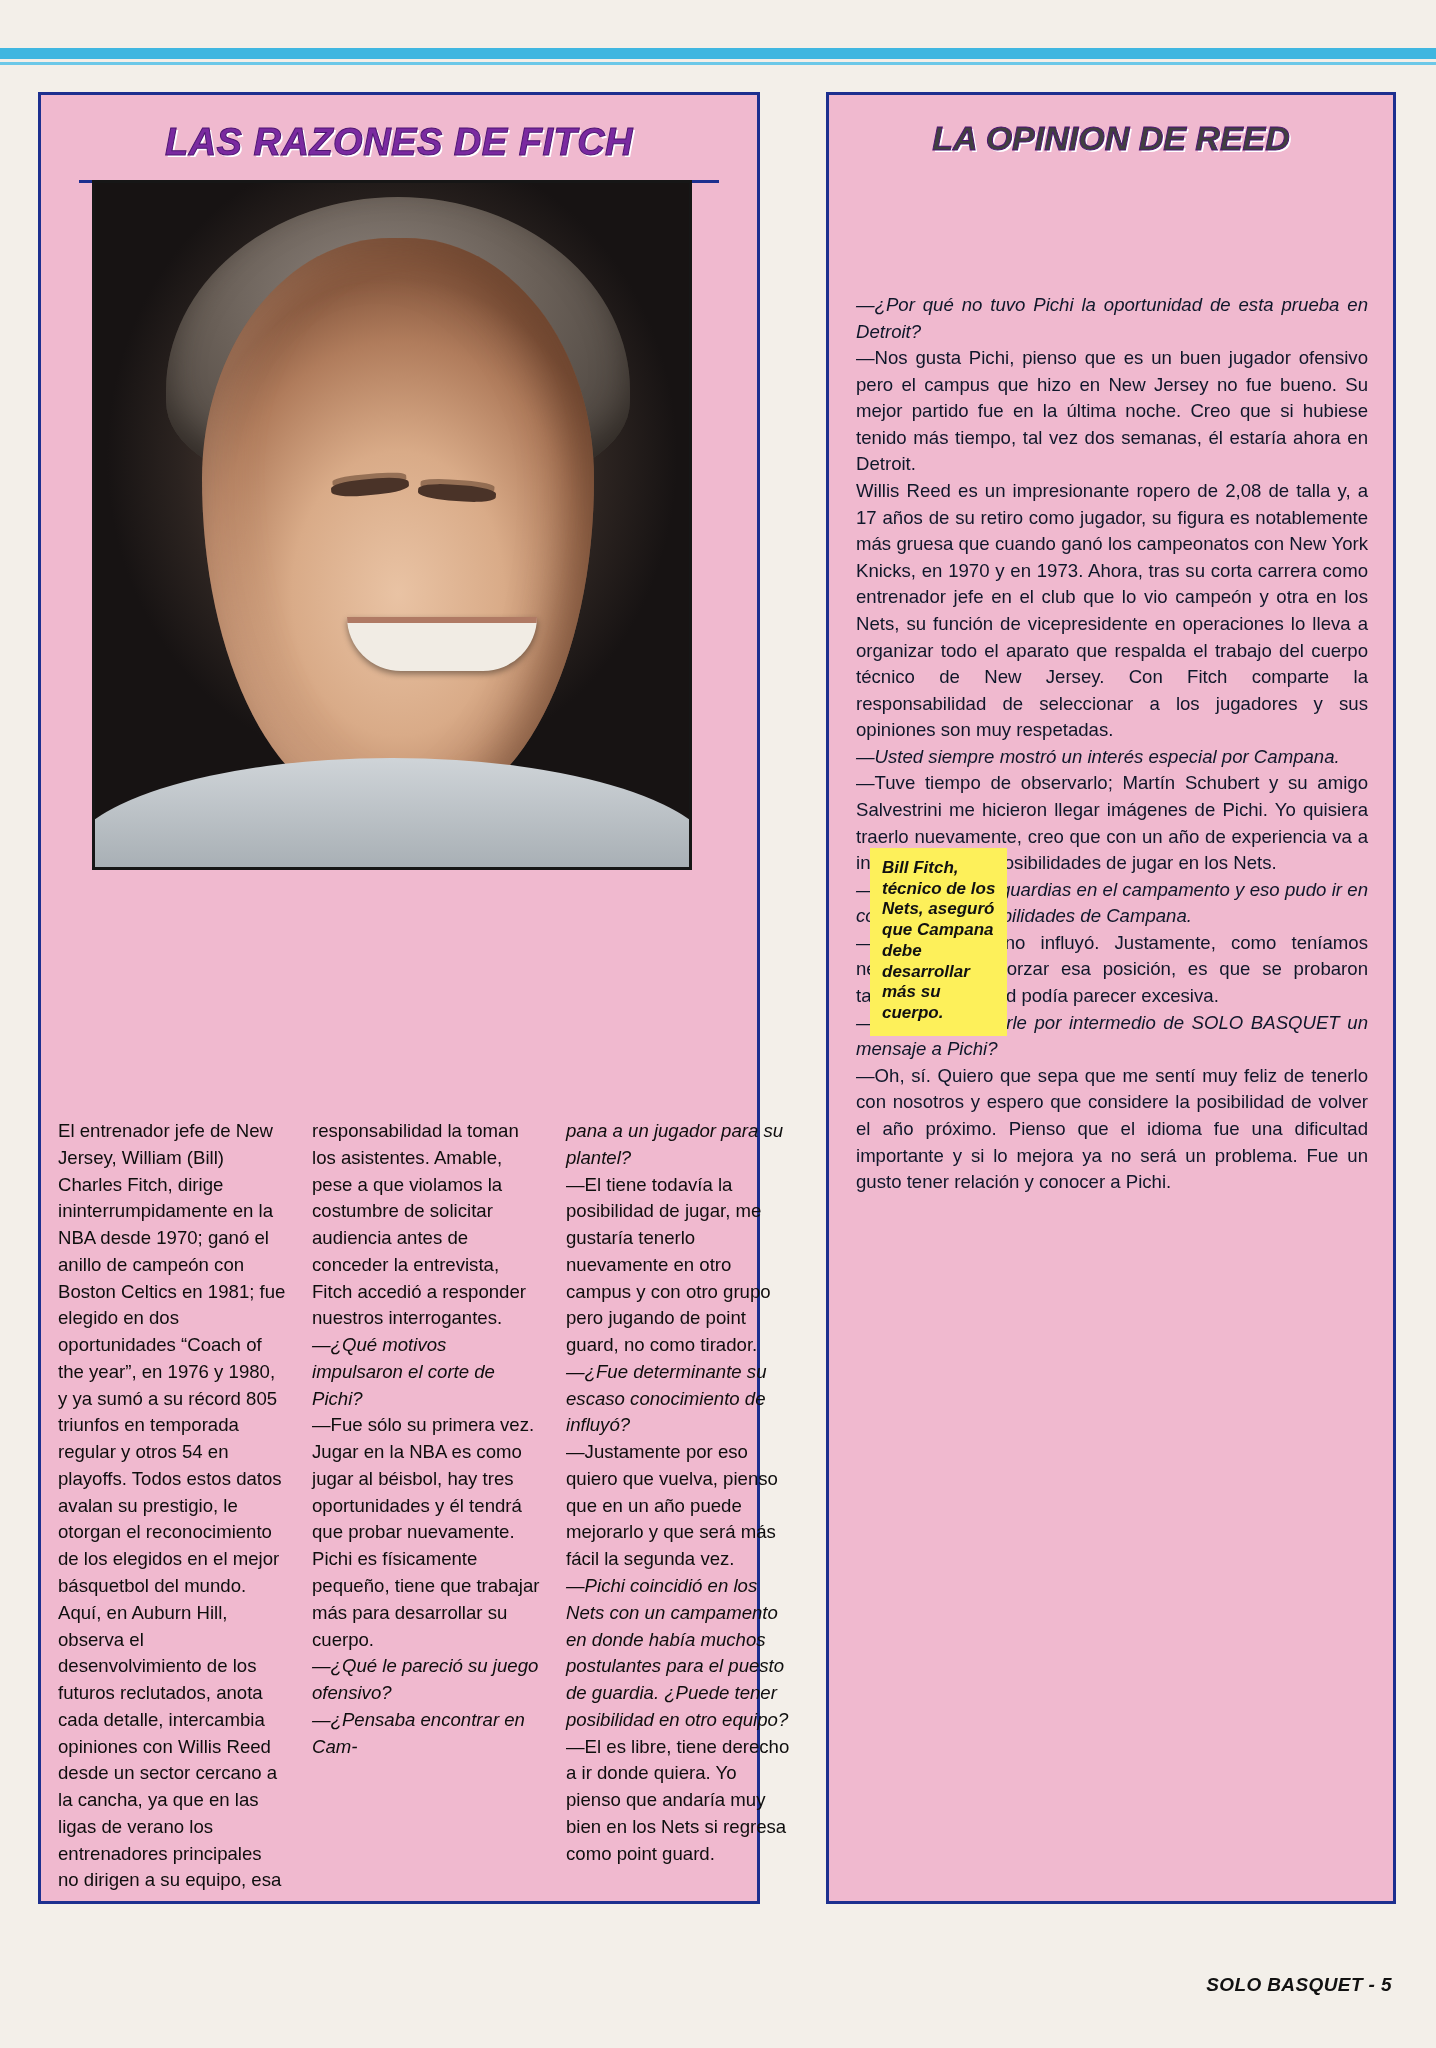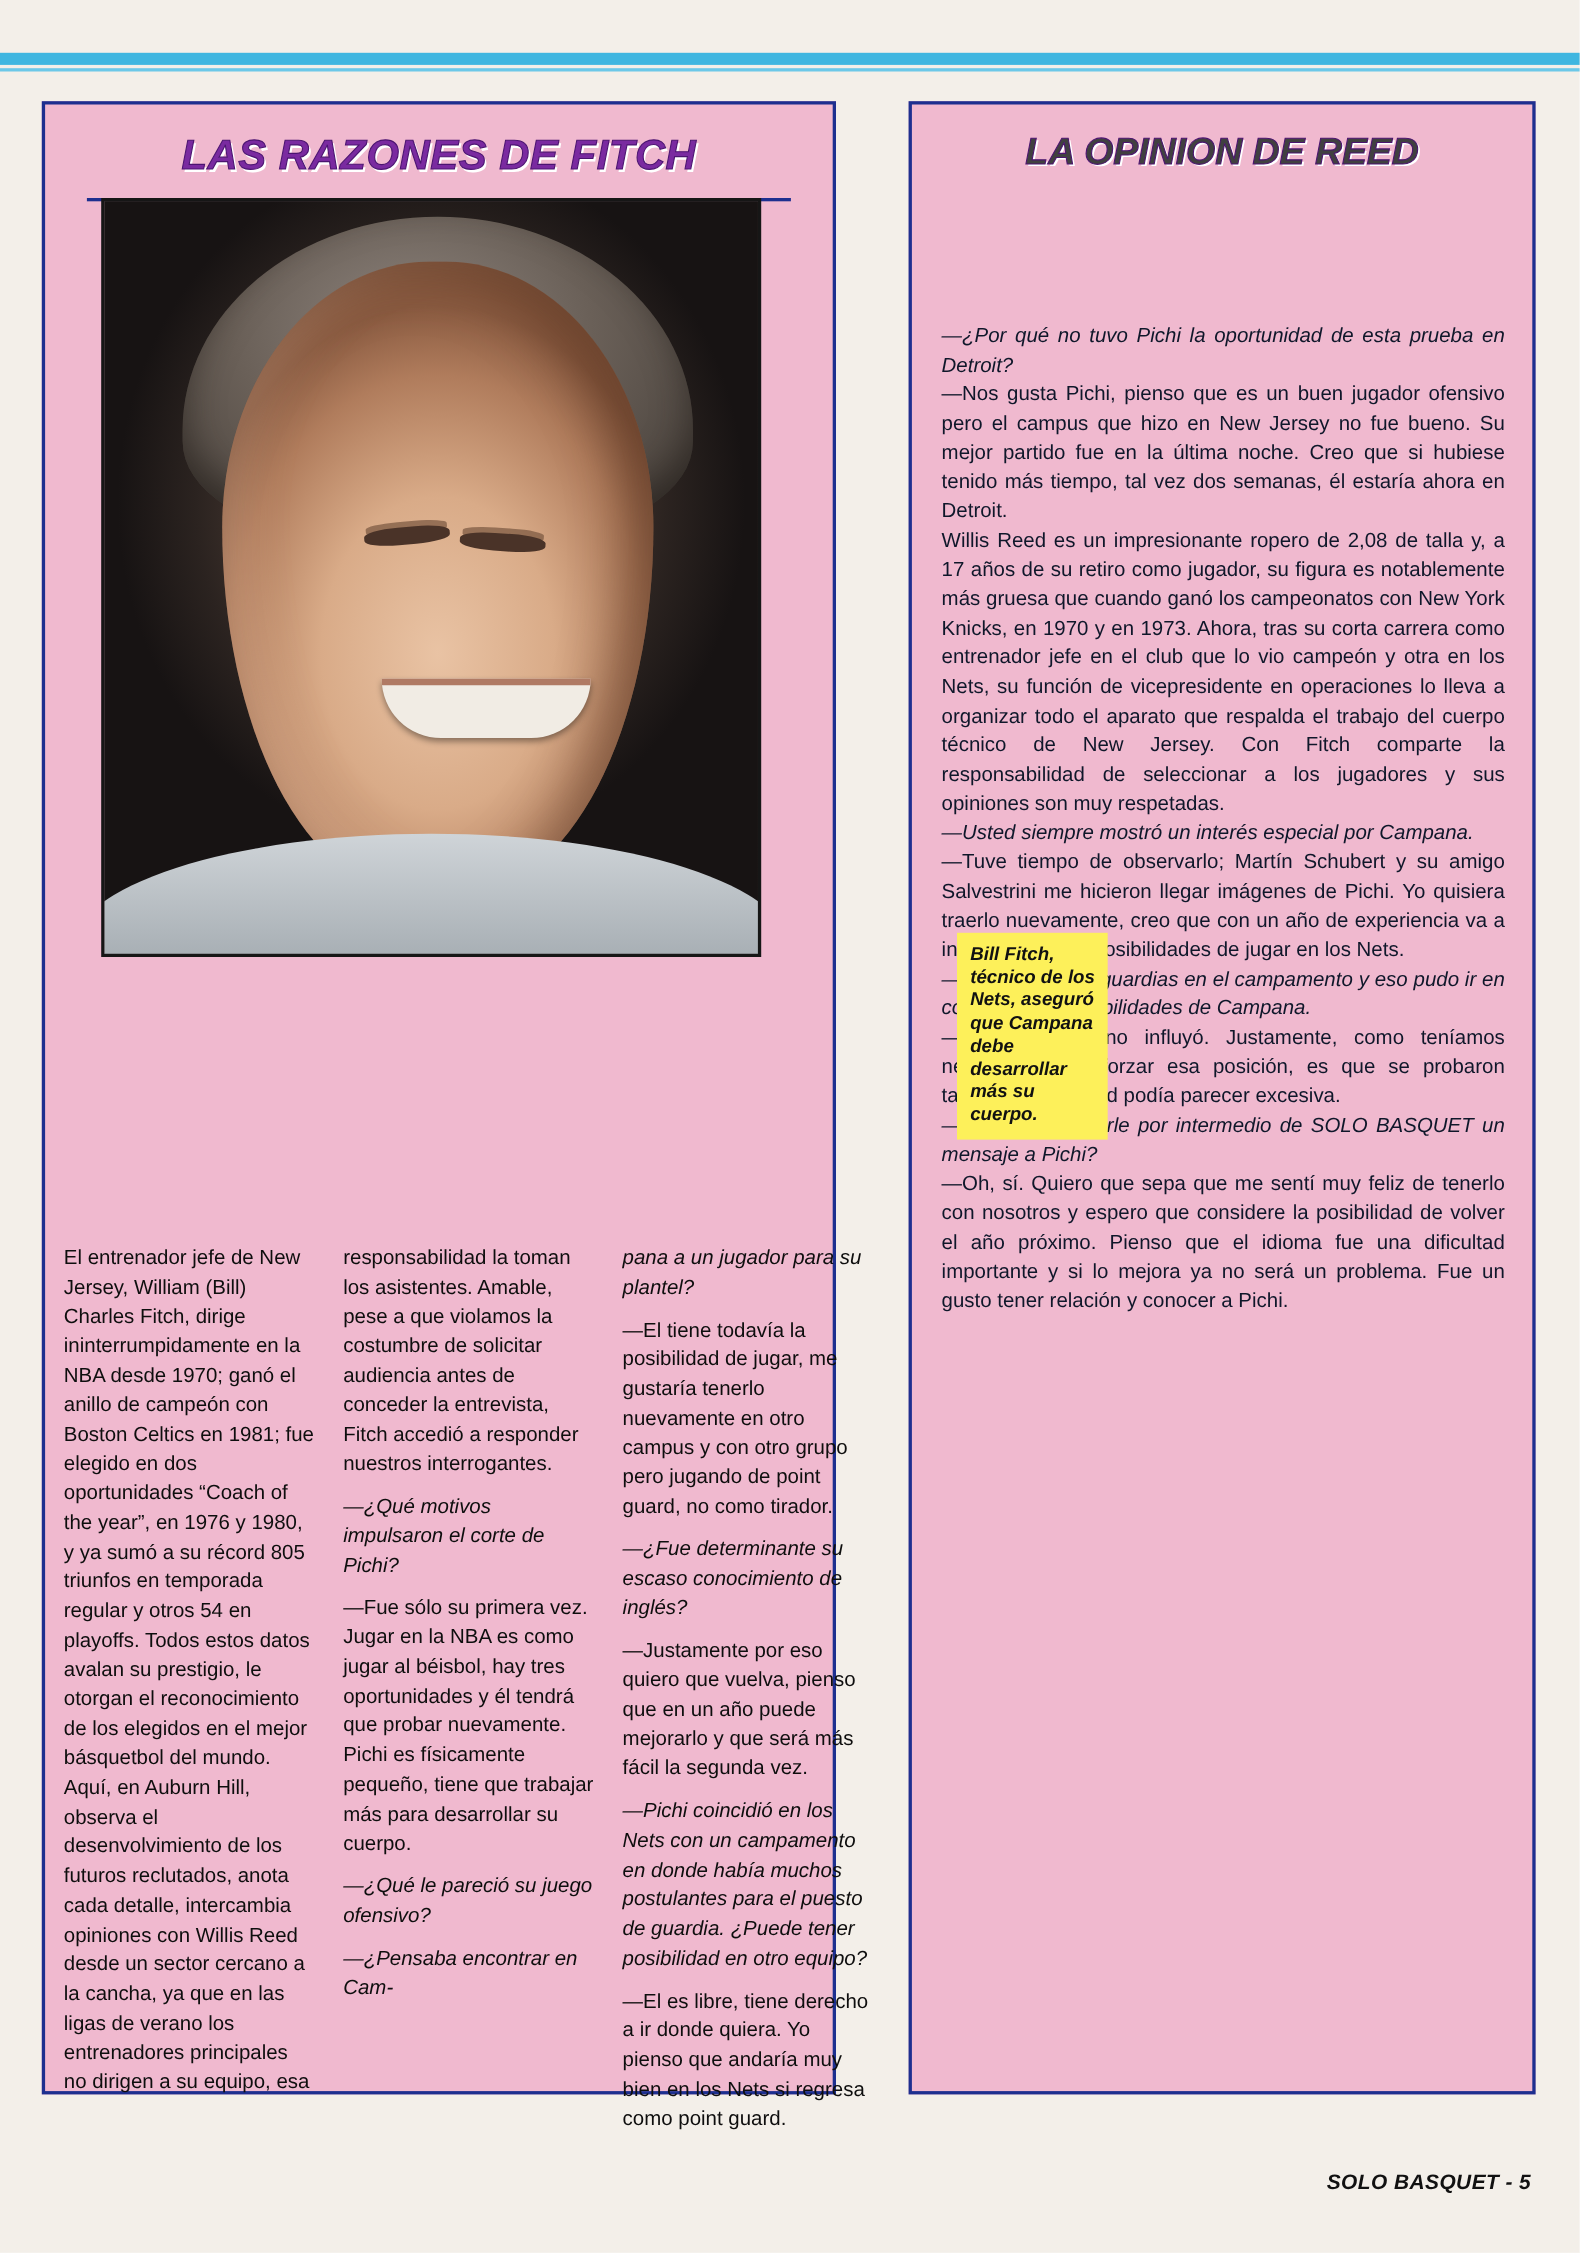--- a/index.html
+++ b/index.html
@@ -182,21 +182,21 @@
     display: flex;
     gap: 26px;
   }
   .col {
     width: 228px;
     font-size: 18.6px;
     line-height: 1.44;
     color: #0e0e0e;
     text-align: left;
   }
-  .col p { margin: 12px 0 0 0; }
+  .col p { margin: 0 0 0 0; }
   .q { font-style: italic; }
 
   
   .rcol {
     position: absolute;
     left: 856px;
     top: 292px;
     width: 512px;
     font-size: 18.6px;
     line-height: 1.43;
@@ -249,21 +249,21 @@
     <div class="col">
       <p>responsabilidad la toman los asistentes. Amable, pese a que violamos la costumbre de solicitar audiencia antes de conceder la entrevista, Fitch accedió a responder nuestros interrogantes.</p>
       <p class="q">—¿Qué motivos impulsaron el corte de Pichi?</p>
       <p>—Fue sólo su primera vez. Jugar en la NBA es como jugar al béisbol, hay tres oportunidades y él tendrá que probar nuevamente. Pichi es físicamente pequeño, tiene que trabajar más para desarrollar su cuerpo.</p>
       <p class="q">—¿Qué le pareció su juego ofensivo?</p>
       <p class="q">—¿Pensaba encontrar en Cam-</p>
     </div>
     <div class="col">
       <p class="q">pana a un jugador para su plantel?</p>
       <p>—El tiene todavía la posibilidad de jugar, me gustaría tenerlo nuevamente en otro campus y con otro grupo pero jugando de point guard, no como tirador.</p>
-      <p class="q">—¿Fue determinante su escaso conocimiento de inglés?</p>
+      <p class="q">—¿Fue determinante su escaso conocimiento de influyó?</p>
       <p>—Justamente por eso quiero que vuelva, pienso que en un año puede mejorarlo y que será más fácil la segunda vez.</p>
       <p class="q">—Pichi coincidió en los Nets con un campamento en donde había muchos postulantes para el puesto de guardia. ¿Puede tener posibilidad en otro equipo?</p>
       <p>—El es libre, tiene derecho a ir donde quiera. Yo pienso que andaría muy bien en los Nets si regresa como point guard.</p>
     </div>
   </div>
 
   <div class="right-panel">
     <div class="rheadline">LA OPINION DE REED</div>
   </div>
 

